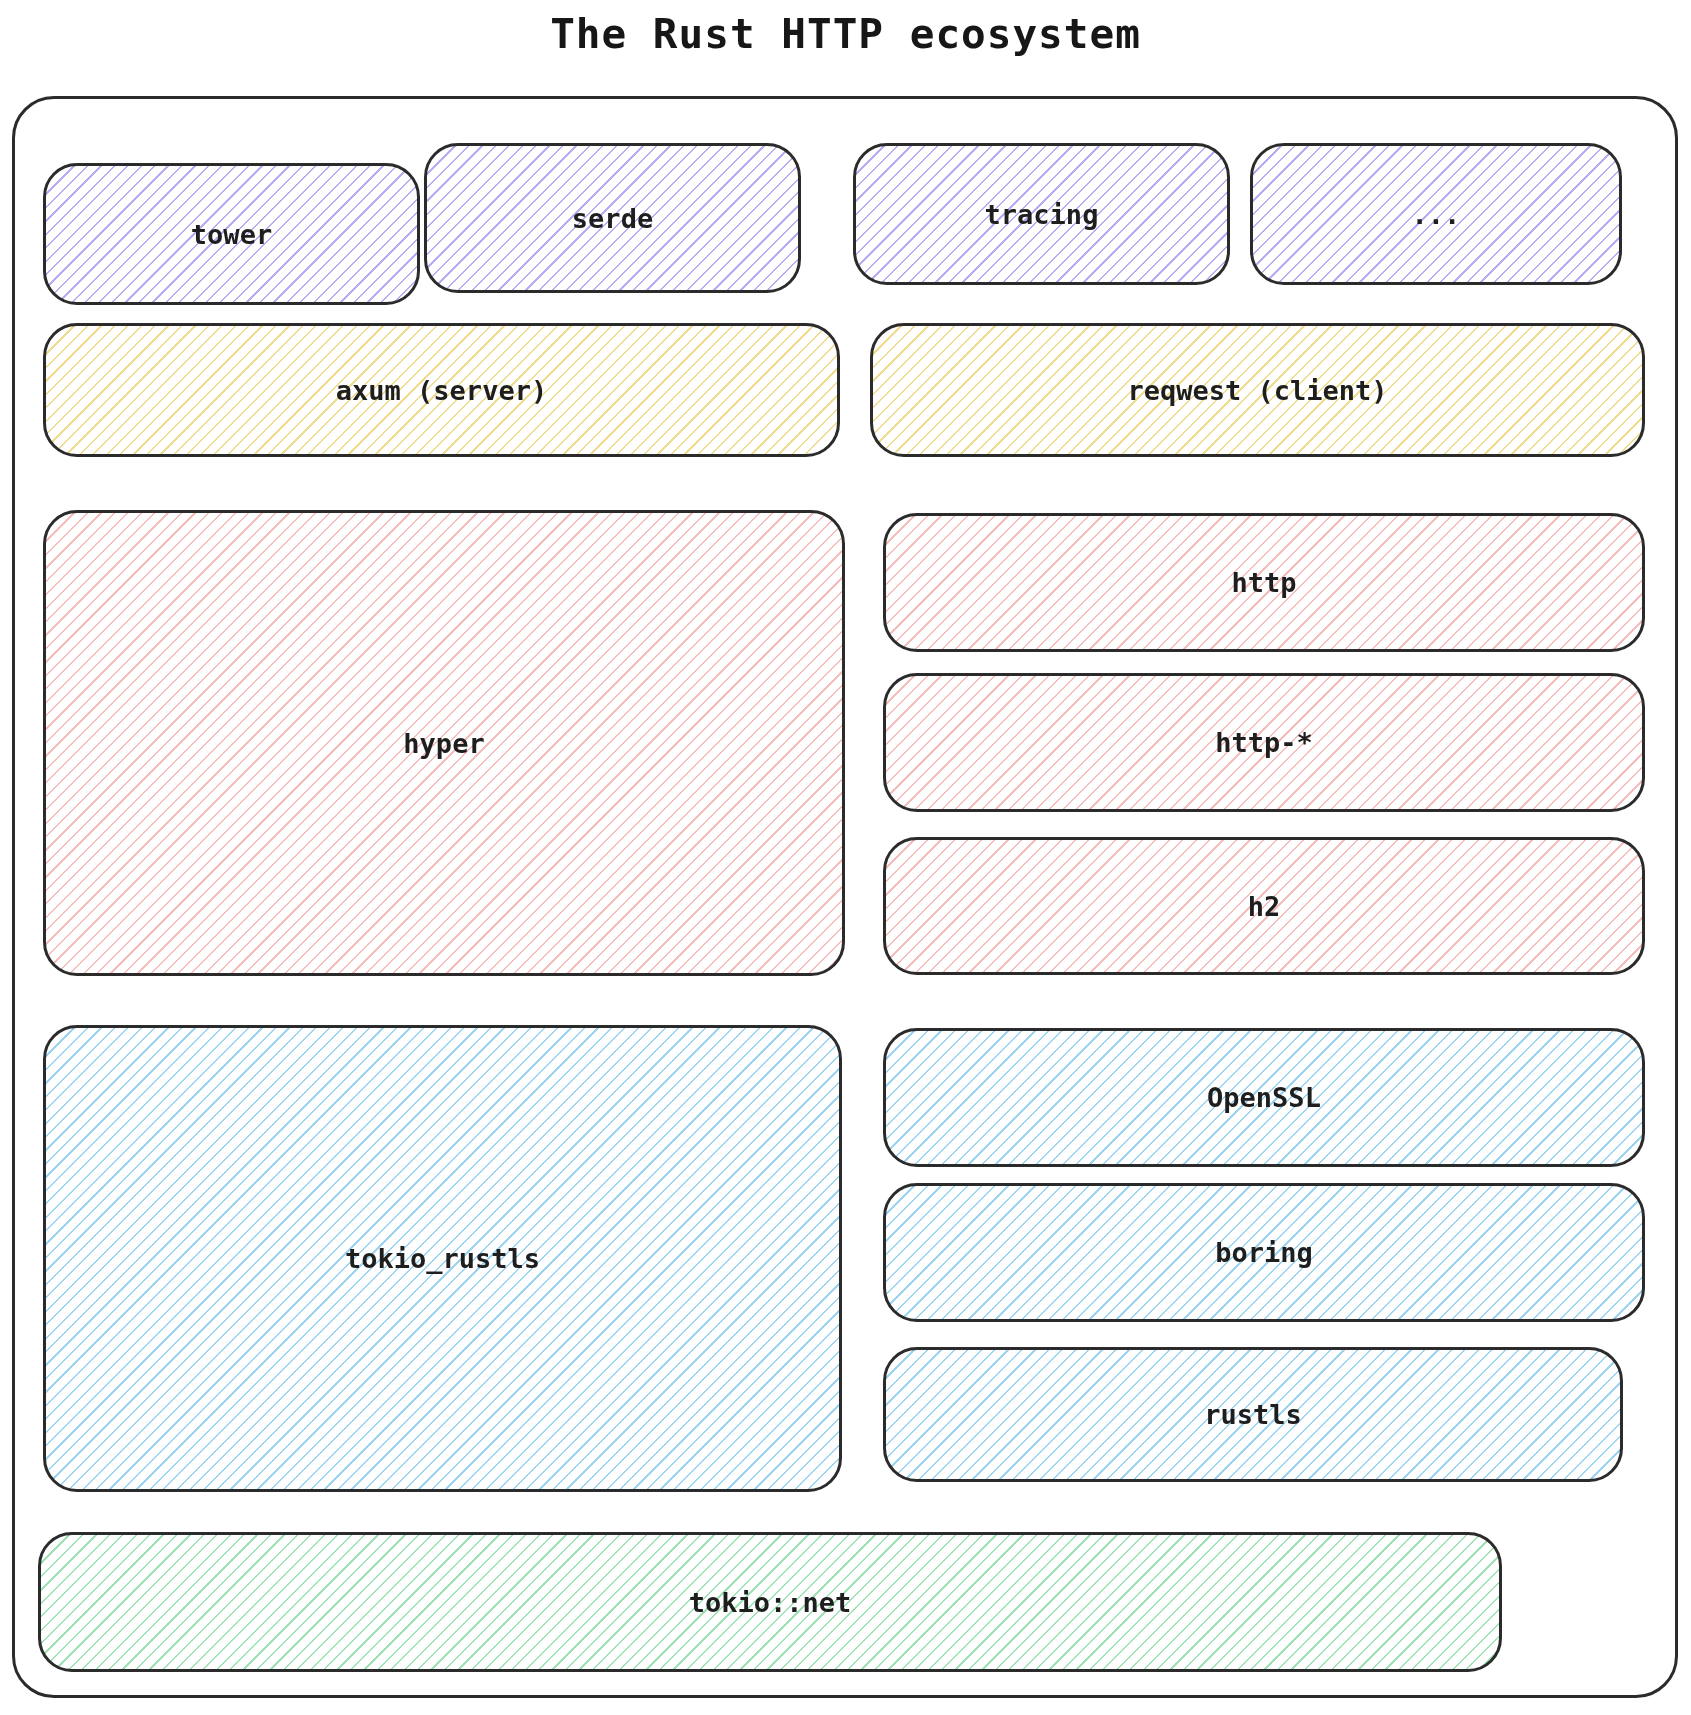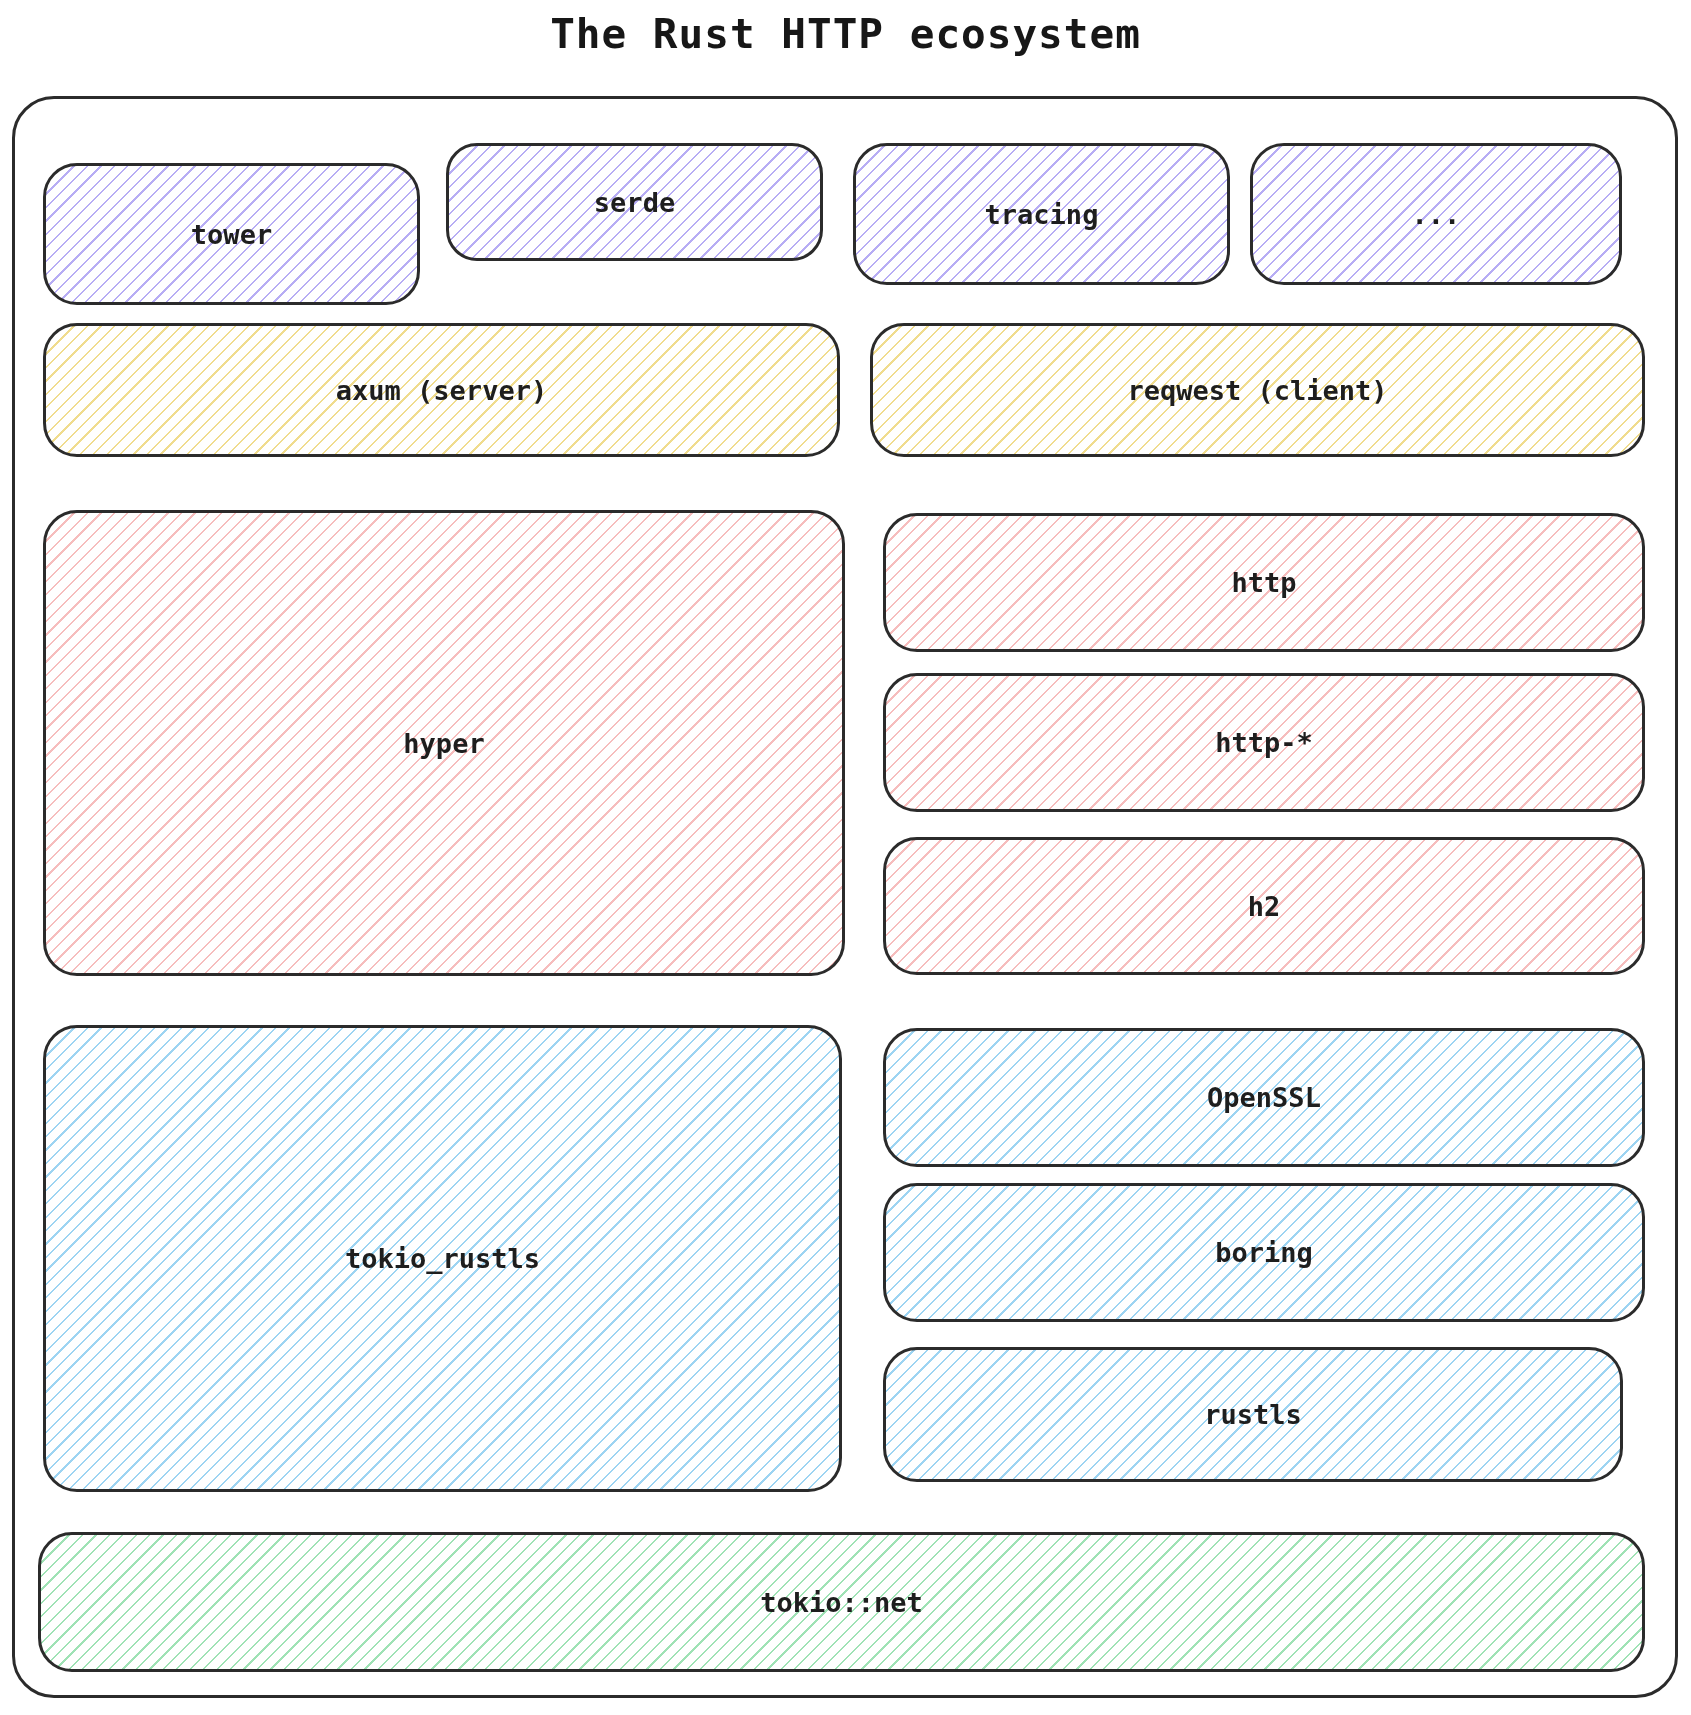--- a/index.html
+++ b/index.html
@@ -71,42 +71,42 @@
     background-image: repeating-linear-gradient(135deg,
       #9dd4f2 0px, #9dd4f2 1.6px, transparent 1.6px, transparent 9.5px);
   }
   .hatch-green {
     background-image: repeating-linear-gradient(135deg,
       #9fe2b5 0px, #9fe2b5 1.6px, transparent 1.6px, transparent 9.5px);
   }
 
   
   .box-tower        { left: 43px;   top: 143px;  width: 377px;  height: 142px; margin-top: 20px; }
-  .box-serde        { left: 446px;  top: 143px;  width: 377px;  height: 118px; border-radius: 31px; }
+  .box-serde        { left: 424px;  top: 143px;  width: 377px;  height: 150px; }
   .box-tracing      { left: 853px;  top: 143px;  width: 377px;  height: 142px; }
   .box-ellipsis     { left: 1250px; top: 143px;  width: 372px;  height: 142px; }
 
   
   .box-axum         { left: 43px;   top: 323px;  width: 797px;  height: 134px; }
   .box-reqwest      { left: 870px;  top: 323px;  width: 775px;  height: 134px; }
 
   
   .box-hyper        { left: 43px;   top: 510px;  width: 802px;  height: 466px; }
   .box-http         { left: 883px;  top: 513px;  width: 762px;  height: 139px; }
   .box-http-star    { left: 883px;  top: 673px;  width: 762px;  height: 139px; }
   .box-h2           { left: 883px;  top: 837px;  width: 762px;  height: 138px; }
 
   
   .box-tokio-rustls { left: 43px;   top: 1025px; width: 799px;  height: 467px; }
   .box-openssl      { left: 883px;  top: 1028px; width: 762px;  height: 139px; }
   .box-boring       { left: 883px;  top: 1183px; width: 762px;  height: 139px; }
   .box-rustls       { left: 883px;  top: 1347px; width: 740px;  height: 135px; }
 
   
-  .box-tokio-net    { left: 38px;   top: 1532px; width: 1607px; height: 140px; }
+  .box-tokio-net    { left: 38px;   top: 1532px; width: 1464px; height: 140px; }
 </style>
 </head>
 <body>
 
 <div class="canvas">
 
   <div class="title">The Rust HTTP ecosystem</div>
 
   <div class="frame"></div>
 

